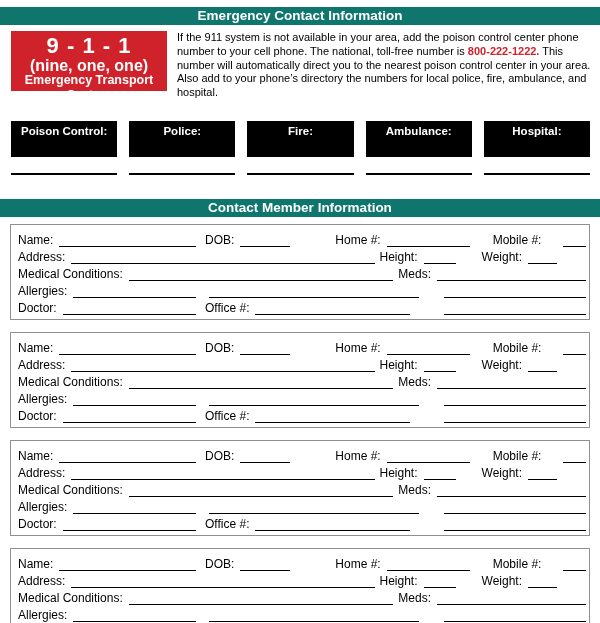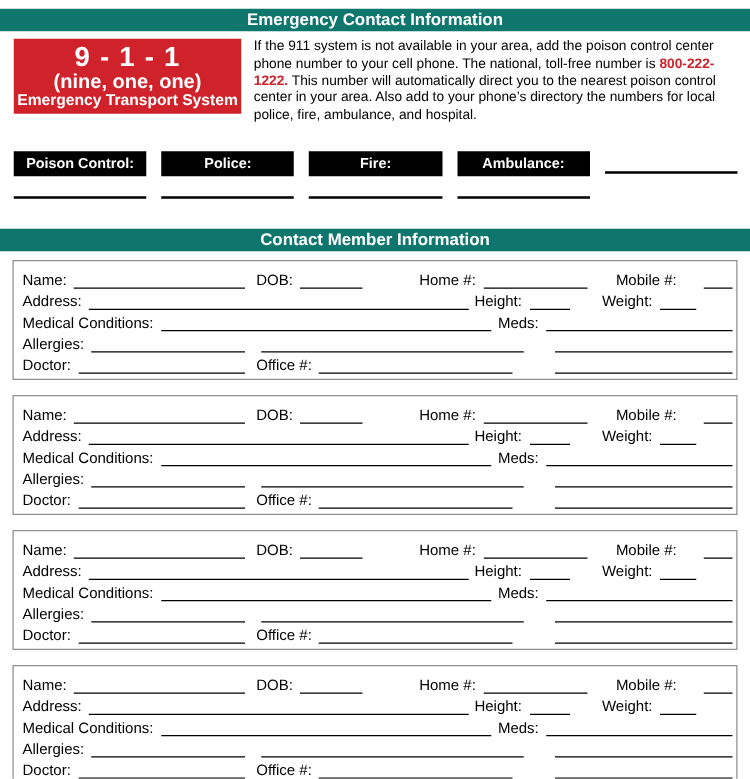--- a/index.html
+++ b/index.html
@@ -12,35 +12,35 @@
   .bar {
     background: #0f766e; color: #fff; font-weight: 700;
     font-size: 13.5px; text-align: center;
     height: 18px; line-height: 18px;
   }
   .bar-top { margin-top: 7px; }
   .bar-family { margin-top: 24px; }
 
   .intro { display: flex; margin: 6px 4px 0 11px; }
   .box911 {
-    flex: none; width: 182px; height: 60px;
+    flex: none; width: 156px; height: 60px;
     background: #d0222b; color: #fff; text-align: center;
     padding-top: 3px;
   }
   .box911 .num { font-size: 22px; font-weight: 700; line-height: 24px; letter-spacing: 1px; }
   .box911 .phonetic { font-size: 16px; font-weight: 700; line-height: 15px; }
   .box911 .system { font-size: 12.5px; font-weight: 700; line-height: 15px; }
   .intro-text { flex: 1; margin-left: 10px; font-size: 11px; line-height: 13.8px; }
   .phone { color: #d0222b; font-weight: 700; margin-top: 44px; }
 
   .contacts { display: flex; gap: 12px; margin: 21px 10px 0 11px; }
   .ccol { flex: 1; }
   .cbox {
     background: #000; color: #fff; font-weight: 700;
-    font-size: 11.5px; text-align: center; height: 20px; line-height: 20px;
+    font-size: 11.5px; text-align: center; height: 36px; line-height: 20px;
   }
   .cline { border-bottom: 2px solid #000; margin-top: 16px; }
 
   .cards { margin: 0 10px; }
   .card {
     border: 1px solid #8f8f8f; height: 96px;
     margin-top: 12px; padding: 5px 3px 0 7px;
   }
   .card.first { margin-top: 7px; }
   .card.last { height: 110px; }
@@ -89,20 +89,21 @@
   </div>
   <div class="ccol">
     <div class="cbox">Fire:</div>
     <div class="cline"></div>
   </div>
   <div class="ccol">
     <div class="cbox">Ambulance:</div>
     <div class="cline"></div>
   </div>
   <div class="ccol">
+    <div class="cbox">Hospital:</div>
     <div class="cline"></div>
   </div>
 </div>
 
 <div class="bar bar-family">Contact Member Information</div>
 
 <div class="cards">
 
   <div class="card first">
     <div class="crow">

